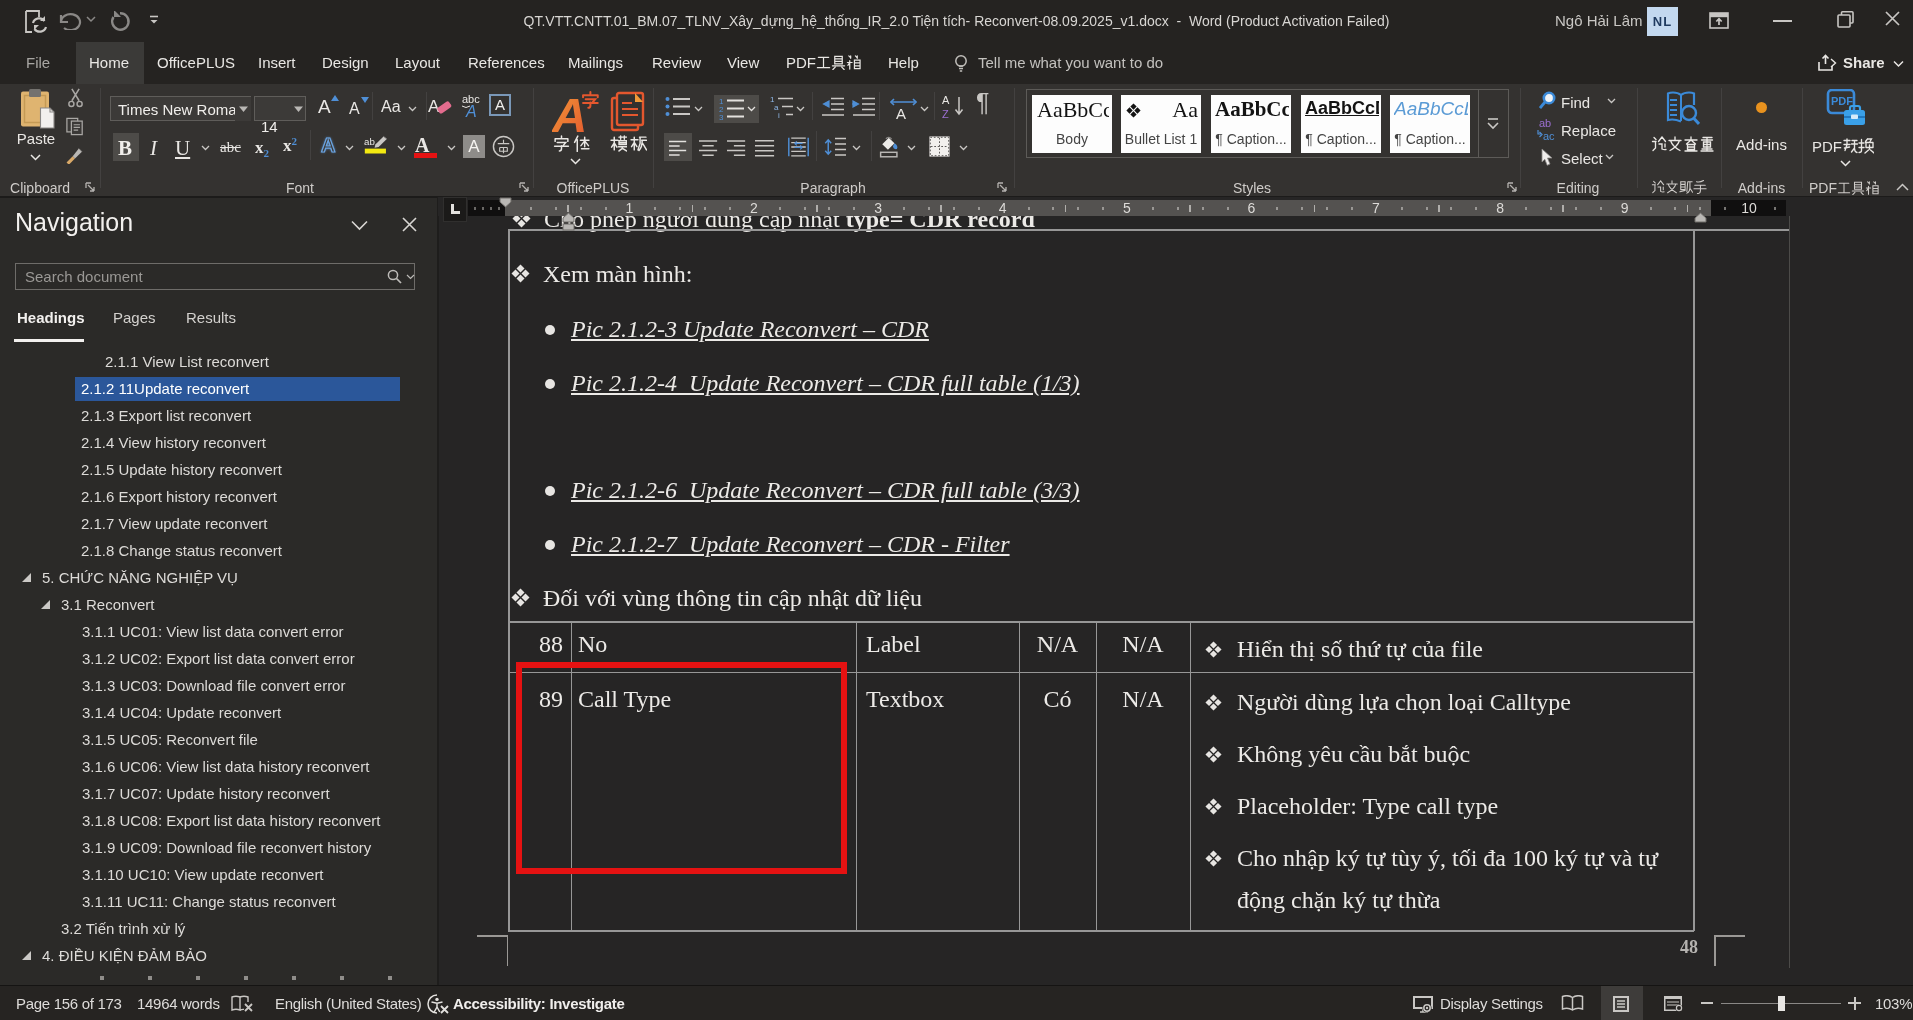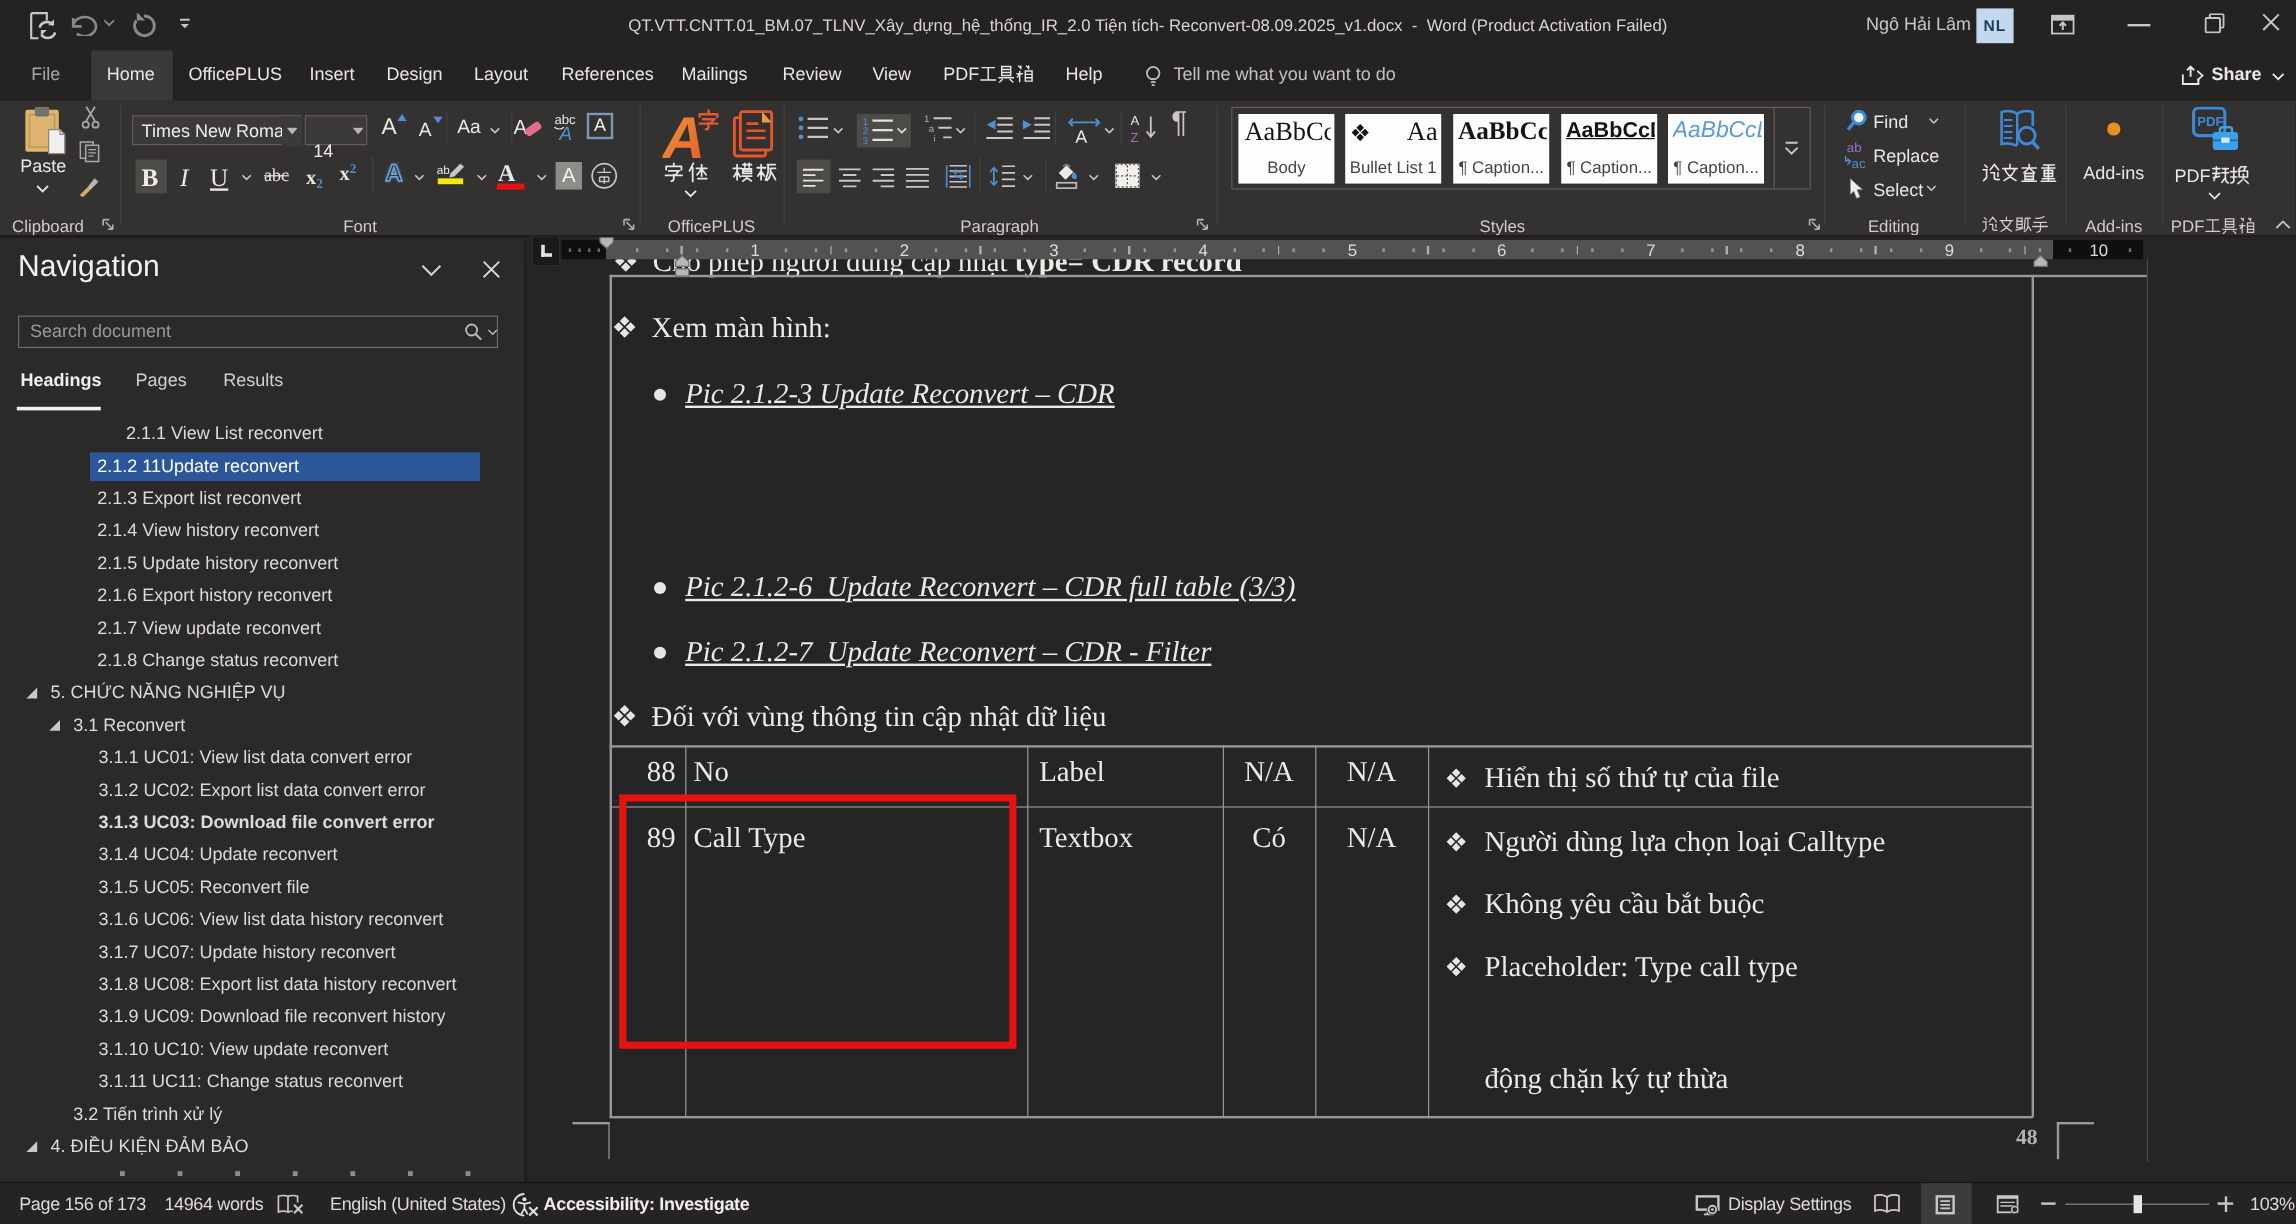--- a/index.html
+++ b/index.html
@@ -516,21 +516,21 @@
       <div class="navitem" style="left:81px;top:261px;">2.1.5 Update history reconvert</div>
       <div class="navitem" style="left:81px;top:288px;">2.1.6 Export history reconvert</div>
       <div class="navitem" style="left:81px;top:315px;">2.1.7 View update reconvert</div>
       <div class="navitem" style="left:81px;top:342px;">2.1.8 Change status reconvert</div>
       <div class="navtri" style="left:22px;top:376px;border-left:9px solid transparent;border-bottom:9px solid #cbc9c6;"></div>
       <div class="navitem" style="left:42px;top:369px;">5. CHỨC NĂNG NGHIỆP VỤ</div>
       <div class="navtri" style="left:41px;top:403px;border-left:9px solid transparent;border-bottom:9px solid #cbc9c6;"></div>
       <div class="navitem" style="left:61px;top:396px;">3.1 Reconvert</div>
       <div class="navitem" style="left:82px;top:423px;">3.1.1 UC01: View list data convert error</div>
       <div class="navitem" style="left:82px;top:450px;">3.1.2 UC02: Export list data convert error</div>
-      <div class="navitem" style="left:82px;top:477px;font-weight:bold;">3.1.3 UC03: Download file convert error</div>
+      <div class="navitem" style="left:82px;top:477px;">3.1.3 UC03: Download file convert error</div>
       <div class="navitem" style="left:82px;top:504px;">3.1.4 UC04: Update reconvert</div>
       <div class="navitem" style="left:82px;top:531px;">3.1.5 UC05: Reconvert file</div>
       <div class="navitem" style="left:82px;top:558px;">3.1.6 UC06: View list data history reconvert</div>
       <div class="navitem" style="left:82px;top:585px;">3.1.7 UC07: Update history reconvert</div>
       <div class="navitem" style="left:82px;top:612px;">3.1.8 UC08: Export list data history reconvert</div>
       <div class="navitem" style="left:82px;top:639px;">3.1.9 UC09: Download file reconvert history</div>
       <div class="navitem" style="left:82px;top:666px;">3.1.10 UC10: View update reconvert</div>
       <div class="navitem" style="left:82px;top:693px;">3.1.11 UC11: Change status reconvert</div>
       <div class="navitem" style="left:61px;top:720px;">3.2 Tiến trình xử lý</div>
       <div class="navtri" style="left:22px;top:754px;border-left:9px solid transparent;border-bottom:9px solid #cbc9c6;"></div>
@@ -647,20 +647,21 @@
     <div class="docline" style="left:133px;top:424px;width:1px;height:310px;"></div>
     <div class="docline" style="left:418px;top:424px;width:1px;height:310px;"></div>
     <div class="docline" style="left:581px;top:424px;width:1px;height:310px;"></div>
     <div class="docline" style="left:658px;top:424px;width:1px;height:310px;"></div>
     <div class="docline" style="left:752px;top:424px;width:1px;height:310px;"></div>
 
     <div class="doctxt" style="left:73px;top:64px;"><svg width="19" height="19" viewBox="0 0 19 19" style="margin-right:13px;vertical-align:-1px">
           <path d="M9.5 .5 L13.5 4.5 9.5 8.5 5.5 4.5z M.5 9.5 L4.5 5.5 8.5 9.5 4.5 13.5z M18.5 9.5 L14.5 13.5 10.5 9.5 14.5 5.5z M9.5 18.5 L5.5 14.5 9.5 10.5 13.5 14.5z" fill="#e7e5e2"></path>
         </svg>Xem màn hình:</div>
     <div class="doctxt" style="left:107px;top:119px;"><span style="display:inline-block;width:10px;height:10px;border-radius:50%;background:#e7e5e2;vertical-align:2px;"></span><span style="display:inline-block;width:16px;"></span><i><u>Pic 2.1.2-3 Update Reconvert – CDR</u></i></div>
+    <div class="doctxt" style="left:107px;top:173px;"><span style="display:inline-block;width:10px;height:10px;border-radius:50%;background:#e7e5e2;vertical-align:2px;"></span><span style="display:inline-block;width:16px;"></span><i><u>Pic 2.1.2-4&nbsp; Update Reconvert – CDR full table (1/3)</u></i></div>
     <div class="doctxt" style="left:107px;top:280px;"><span style="display:inline-block;width:10px;height:10px;border-radius:50%;background:#e7e5e2;vertical-align:2px;"></span><span style="display:inline-block;width:16px;"></span><i><u>Pic 2.1.2-6&nbsp; Update Reconvert – CDR full table (3/3)</u></i></div>
     <div class="doctxt" style="left:107px;top:334px;"><span style="display:inline-block;width:10px;height:10px;border-radius:50%;background:#e7e5e2;vertical-align:2px;"></span><span style="display:inline-block;width:16px;"></span><i><u>Pic 2.1.2-7&nbsp; Update Reconvert – CDR - Filter</u></i></div>
     <div class="doctxt" style="left:73px;top:388px;"><svg width="19" height="19" viewBox="0 0 19 19" style="margin-right:13px;vertical-align:-1px">
           <path d="M9.5 .5 L13.5 4.5 9.5 8.5 5.5 4.5z M.5 9.5 L4.5 5.5 8.5 9.5 4.5 13.5z M18.5 9.5 L14.5 13.5 10.5 9.5 14.5 5.5z M9.5 18.5 L5.5 14.5 9.5 10.5 13.5 14.5z" fill="#e7e5e2"></path>
         </svg>Đối với vùng thông tin cập nhật dữ liệu</div>
     <div class="doctxt" style="left:85px;top:434px;width:40px;text-align:right;">88</div>
     <div class="doctxt" style="left:140px;top:434px;">No</div>
     <div class="doctxt" style="left:428px;top:434px;">Label</div>
     <div class="doctxt" style="left:581px;top:434px;width:77px;text-align:center;">N/A</div>
     <div class="doctxt" style="left:658px;top:434px;width:94px;text-align:center;">N/A</div>
@@ -674,20 +675,23 @@
     <div class="doctxt" style="left:658px;top:489px;width:94px;text-align:center;">N/A</div>
     <div class="doctxt" style="left:767px;top:492px;"><svg width="17" height="17" viewBox="0 0 19 19" style="margin-right:15px;vertical-align:-1px">
           <path d="M9.5 .5 L13.5 4.5 9.5 8.5 5.5 4.5z M.5 9.5 L4.5 5.5 8.5 9.5 4.5 13.5z M18.5 9.5 L14.5 13.5 10.5 9.5 14.5 5.5z M9.5 18.5 L5.5 14.5 9.5 10.5 13.5 14.5z" fill="#e7e5e2"></path>
         </svg>Người dùng lựa chọn loại Calltype</div>
     <div class="doctxt" style="left:767px;top:544px;"><svg width="17" height="17" viewBox="0 0 19 19" style="margin-right:15px;vertical-align:-1px">
           <path d="M9.5 .5 L13.5 4.5 9.5 8.5 5.5 4.5z M.5 9.5 L4.5 5.5 8.5 9.5 4.5 13.5z M18.5 9.5 L14.5 13.5 10.5 9.5 14.5 5.5z M9.5 18.5 L5.5 14.5 9.5 10.5 13.5 14.5z" fill="#e7e5e2"></path>
         </svg>Không yêu cầu bắt buộc</div>
     <div class="doctxt" style="left:767px;top:596px;"><svg width="17" height="17" viewBox="0 0 19 19" style="margin-right:15px;vertical-align:-1px">
           <path d="M9.5 .5 L13.5 4.5 9.5 8.5 5.5 4.5z M.5 9.5 L4.5 5.5 8.5 9.5 4.5 13.5z M18.5 9.5 L14.5 13.5 10.5 9.5 14.5 5.5z M9.5 18.5 L5.5 14.5 9.5 10.5 13.5 14.5z" fill="#e7e5e2"></path>
         </svg>Placeholder: Type call type</div>
+    <div class="doctxt" style="left:767px;top:648px;"><svg width="17" height="17" viewBox="0 0 19 19" style="margin-right:15px;vertical-align:-1px">
+          <path d="M9.5 .5 L13.5 4.5 9.5 8.5 5.5 4.5z M.5 9.5 L4.5 5.5 8.5 9.5 4.5 13.5z M18.5 9.5 L14.5 13.5 10.5 9.5 14.5 5.5z M9.5 18.5 L5.5 14.5 9.5 10.5 13.5 14.5z" fill="#e7e5e2"></path>
+        </svg>Cho nhập ký tự tùy ý, tối đa 100 ký tự và tự</div>
     <div class="doctxt" style="left:799px;top:690px;">động chặn ký tự thừa</div>
 
     <div class="abs" style="left:78px;top:465px;width:331px;height:212px;border:6px solid #e51212;box-sizing:border-box;"></div>
 
     <div class="abs" style="left:39px;top:738px;width:31px;height:1.5px;background:#9a9895;"></div>
     <div class="abs" style="left:68.5px;top:738px;width:1.5px;height:31px;background:#9a9895;"></div>
     <div class="abs" style="left:1276px;top:738px;width:31px;height:1.5px;background:#9a9895;"></div>
     <div class="abs" style="left:1276px;top:738px;width:1.5px;height:31px;background:#9a9895;"></div>
     <div class="abs" style="left:1242px;top:740px;font-family:'Liberation Serif',serif;font-weight:bold;font-size:18px;color:#b5b3b0;">48</div>
   </div>

